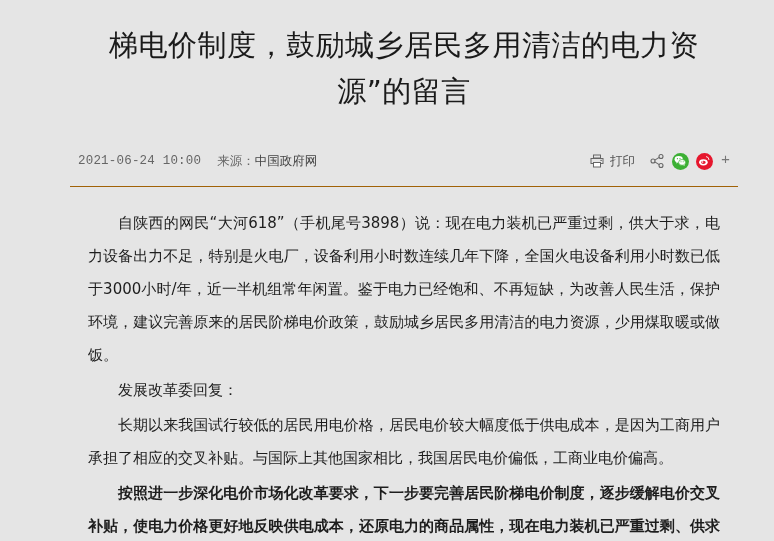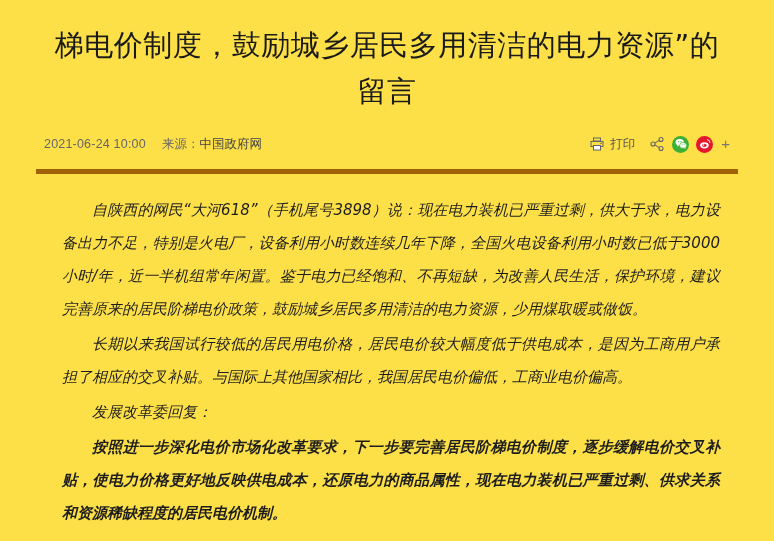--- a/index.html
+++ b/index.html
@@ -11,43 +11,45 @@
     width: 774px;
     height: 541px;
     font-family: "Liberation Sans", sans-serif;
     color: #333333;
     overflow: hidden;
   }
   .page {
     position: relative;
     width: 774px;
     height: 541px;
-    background: #fde047;
+    background: #e5e5e5;
     box-sizing: border-box;
+    padding-left: 34px;
   }
   .title {
     margin: 0;
     padding: 22px 52px 0 52px;
     font-family: "DejaVu Sans", "Liberation Sans", sans-serif;
     font-size: 29px;
     line-height: 46px;
     font-weight: 400;
     color: #1a1a1a;
     text-align: center;
     letter-spacing: 0.5px;
   }
   .meta-bar {
-    margin: 17px 36px 0 36px;
+    margin: 34px 36px 0 36px;
     padding: 0 8px 12px 8px;
-    border-bottom: 5px solid #a16207;
+    border-bottom: 1px solid #a16207;
     display: flex;
     align-items: center;
     font-size: 12.5px;
     color: #666666;
     height: 26px;
+    font-family: Liberation Mono, monospace;
   }
   .meta-left {
     display: flex;
     align-items: center;
     gap: 16px;
     white-space: nowrap;
   }
   .meta-date { color: #666666; letter-spacing: 0.2px; }
   .meta-source { color: #666666; }
   .meta-source .src-name { color: #444444; }
@@ -99,23 +101,22 @@
   }
   .article {
     margin: 20px 54px 0 54px;
     font-family: "DejaVu Sans", "Liberation Serif", serif;
     font-size: 15px;
     line-height: 33px;
     color: #1d1d1d;
     text-align: justify;
   }
   .article p {
-    margin: 0 0 2px 8px;
+    margin: 0 0 2px 0;
     text-indent: 2em;
-    font-style: italic;
   }
   .article p.bold {
     font-weight: bold;
   }
 </style>
 </head>
 <body>
 
 <div class="page">
 
@@ -170,18 +171,18 @@
             <path d="M8.4 1.6 a3 3 0 0 1 2.6 3.0" fill="none" stroke="#ffffff" stroke-width="0.9" stroke-linecap="round"></path>
           </svg>
         </span>
         <span class="plus-btn">+</span>
       </span>
     </div>
   </div>
 
   <div class="article">
     <p>自陕西的网民“大河618”（手机尾号3898）说：现在电力装机已严重过剩，供大于求，电力设备出力不足，特别是火电厂，设备利用小时数连续几年下降，全国火电设备利用小时数已低于3000小时/年，近一半机组常年闲置。鉴于电力已经饱和、不再短缺，为改善人民生活，保护环境，建议完善原来的居民阶梯电价政策，鼓励城乡居民多用清洁的电力资源，少用煤取暖或做饭。</p>
+    <p>发展改革委回复：</p>
     <p>长期以来我国试行较低的居民用电价格，居民电价较大幅度低于供电成本，是因为工商用户承担了相应的交叉补贴。与国际上其他国家相比，我国居民电价偏低，工商业电价偏高。</p>
-    <p>发展改革委回复：</p>
     <p class="bold">按照进一步深化电价市场化改革要求，下一步要完善居民阶梯电价制度，逐步缓解电价交叉补贴，使电力价格更好地反映供电成本，还原电力的商品属性，现在电力装机已严重过剩、供求关系和资源稀缺程度的居民电价机制。</p>
   </div>
 
 </div>
 
 </body></html>

